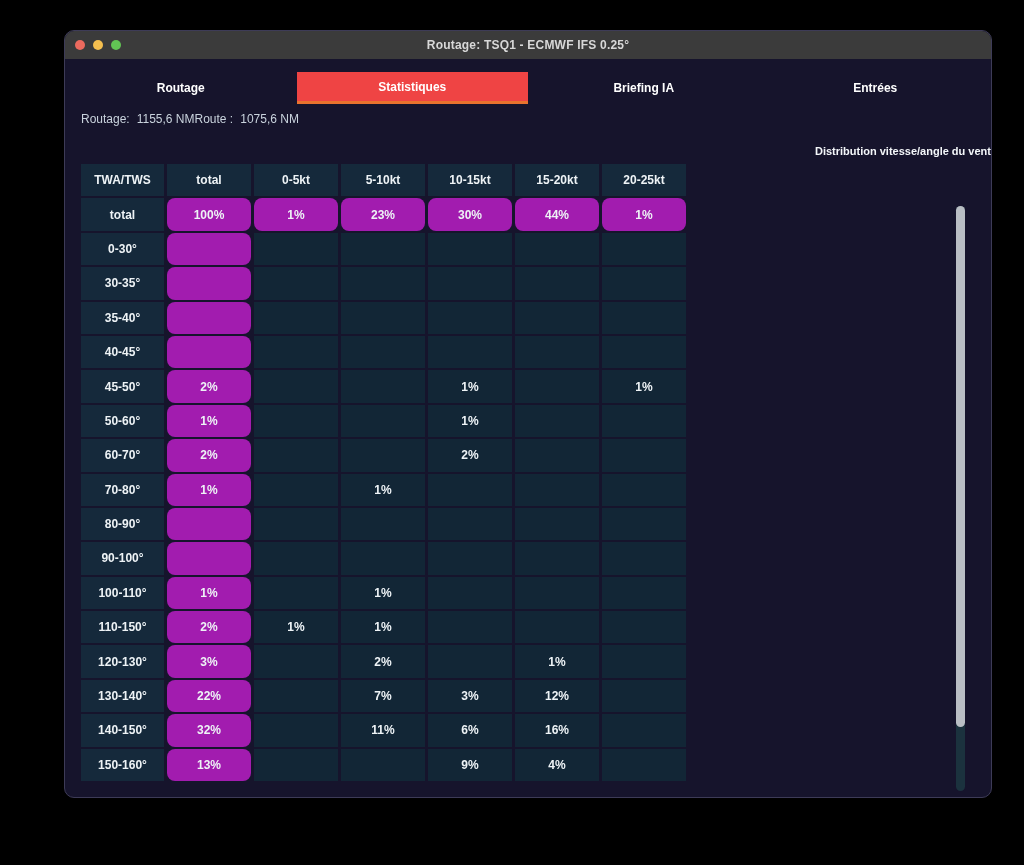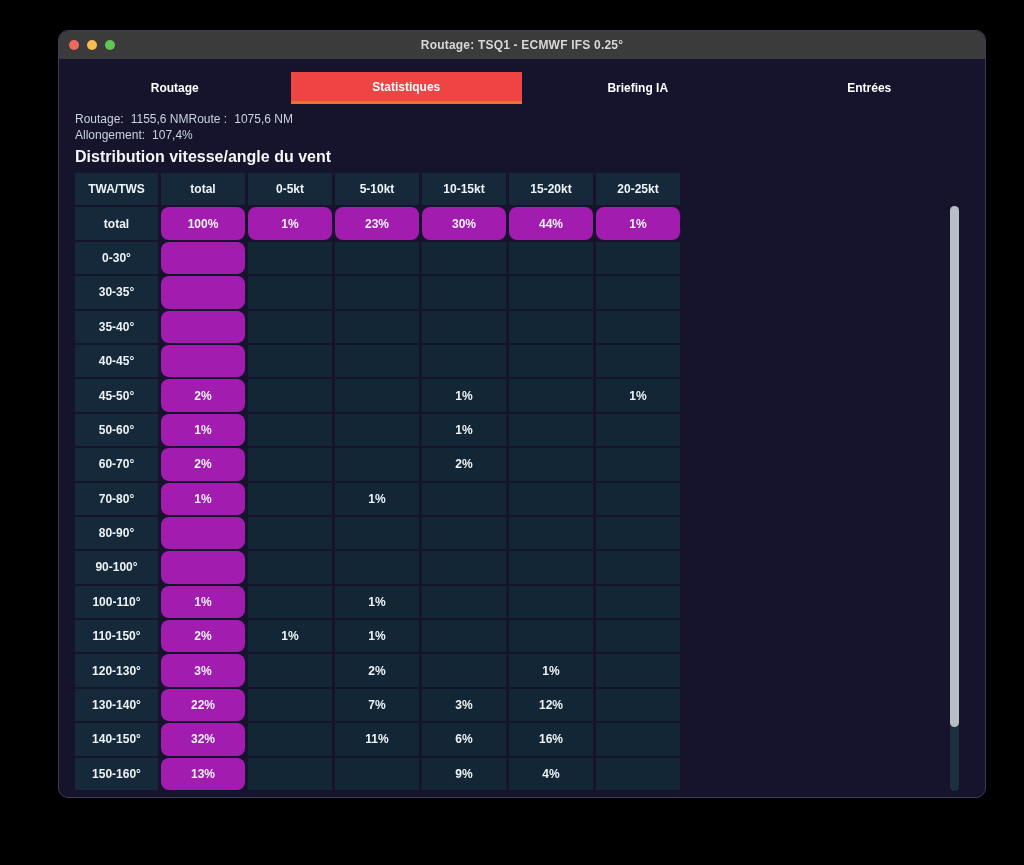--- a/index.html
+++ b/index.html
@@ -1,20 +1,20 @@
 <!DOCTYPE html>
 <html><head>
 <meta charset="utf-8">
 <style>
   * { margin: 0; padding: 0; box-sizing: border-box; }
   html, body { width: 1024px; height: 865px; background: #000; overflow: hidden; }
   body { font-family: "Liberation Sans", sans-serif; position: relative; }
 
   .window {
-    position: absolute; left: 58px; top: 30px; width: 928px; height: 768px;
+    position: absolute; left: 64px; top: 30px; width: 928px; height: 768px;
     background: #16142c; border: 1px solid #3d3b57; border-radius: 10px;
     overflow: hidden;
   }
 
   
   .titlebar {
     height: 28px; background: #3b3b3b; position: relative;
     display: flex; align-items: center; justify-content: center;
   }
   .window-title { font-size: 12px; font-weight: bold; color: #d8d8d8; letter-spacing: .2px; }
@@ -30,21 +30,21 @@
     flex: 1; display: flex; align-items: center; justify-content: center;
     font-size: 12px; font-weight: bold; color: #ffffff; cursor: default;
   }
   .tab.active { background: #ef4444; border-bottom: 3px solid #e8732e; }
 
   
   .summary { margin: 7px 0 0 16px; font-size: 12px; color: #c9d3dd; line-height: 16px; }
   .summary .lbl { margin-right: 7px; }
   .summary .val { }
 
-  .section-title { margin: 5px 0 0 16px; font-size: 16px; font-weight: bold; color: #f4f7fa; }
+  .section-title { margin: 18px 0 0 16px; font-size: 11px; font-weight: bold; color: #f4f7fa; text-align: right; }
 
   
   .wind-table {
     margin: 7px 1px 0 16px;
     display: grid;
     grid-template-columns: 83px repeat(6, 84px);
     grid-auto-rows: 32.4px;
     row-gap: 2px; column-gap: 3px;
   }
   .cell {
@@ -83,23 +83,20 @@
   <div class="tabbar">
       <div class="tab">Routage</div>
       <div class="tab active">Statistiques</div>
       <div class="tab">Briefing IA</div>
       <div class="tab">Entrées</div>
     </div>
 
   <div class="summary">
     <div>
       <span class="lbl">Routage:</span><span class="val">1155,6 NM</span><span class="lbl">Route :</span><span class="val">1075,6 NM</span>
-    </div>
-    <div>
-      <span class="lbl">Allongement:</span><span class="val">107,4%</span>
     </div>
   </div>
 
   <div class="section-title">Distribution vitesse/angle du vent</div>
 
   <div class="wind-table">
       <div class="cell hd">TWA/TWS</div>
       <div class="cell hd">total</div>
       <div class="cell hd">0-5kt</div>
       <div class="cell hd">5-10kt</div>

